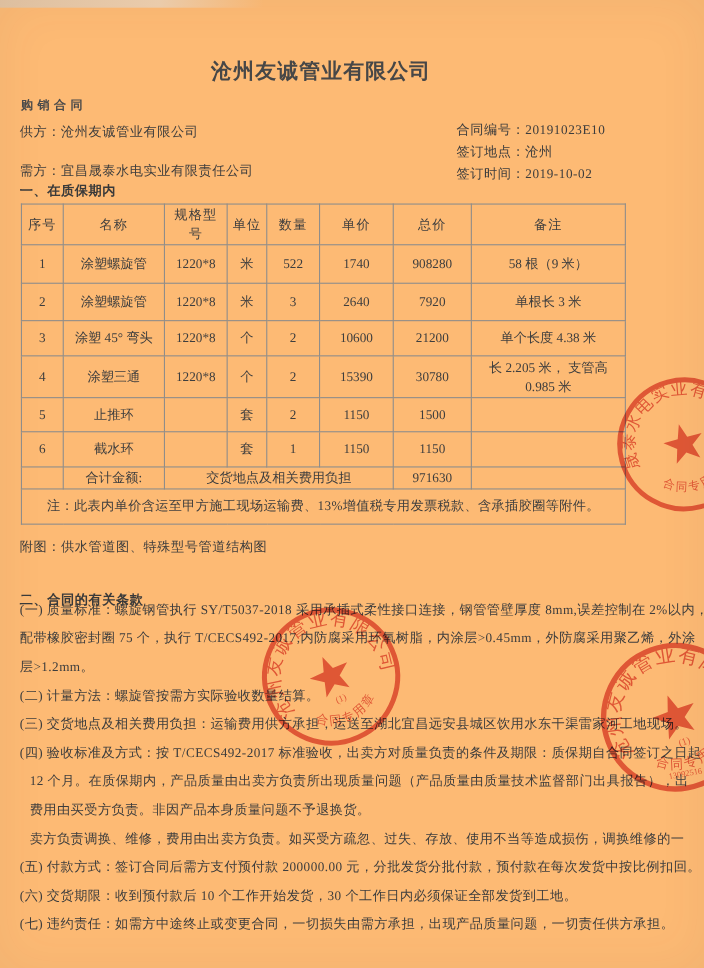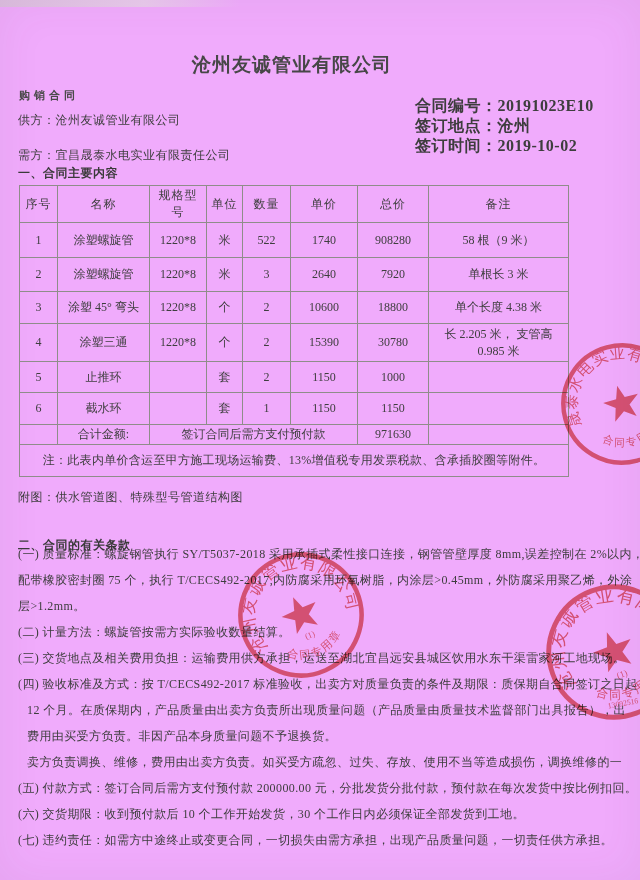--- a/index.html
+++ b/index.html
@@ -1,19 +1,19 @@
 <!DOCTYPE html>
 <html><head>
 <meta charset="utf-8">
 <style>
   * { margin:0; padding:0; box-sizing:border-box; }
   html,body { background:#e8e6e2; }
   .page {
     position:relative; width:640px; height:880px; margin:0 auto;
-    background:#f0abfc; overflow:hidden;
+    background:#fdba74; overflow:hidden;
     font-family:"Liberation Serif","DejaVu Serif",serif;
     color:#3d3d3d;
     box-shadow: inset 0 0 45px rgba(80,75,70,.07);
   }
   .smudge-top {
     position:absolute; left:0; top:0; width:240px; height:7px;
     background:linear-gradient(to right,#c9c7c4 0%,#dfddda 60%,rgba(250,249,247,0) 100%);
     opacity:.55;
   }
   .title {
@@ -22,21 +22,21 @@
   }
   .subtitle {
     position:absolute; left:0; top:88px; width:584px; text-align:left;
     font-size:11px; font-weight:600; letter-spacing:4px; color:#4a4a4a;margin-left:19px;
   }
   .line { position:absolute; font-size:12px; letter-spacing:.5px; white-space:nowrap; }
   .supplier-line { left:18px; top:112px; }
   .buyer-line    { left:18px; top:147px; }
   .sec-heading   { font-weight:600; color:#3a3a3a; }
   .sec1-heading  { left:18px; top:165px; }
-  .meta-block { position:absolute; left:415px; top:96px; font-size:16px; letter-spacing:.5px;font-weight:bold; }
+  .meta-block { position:absolute; left:415px; top:108px; font-size:12px; letter-spacing:.5px; }
   .meta-block .mline { height:20px; line-height:20px; white-space:nowrap; }
 
   table.items {
     position:absolute; left:19px; top:185px; width:549px;
     border-collapse:collapse; table-layout:fixed;
     font-size:12px; color:#3e3e3e;font-family:Liberation Serif, serif;
   }
   table.items td, table.items th {
     border:1px solid #8f8d8a; text-align:center; vertical-align:middle;
     font-weight:normal; padding:1px 3px; overflow:hidden;
@@ -62,21 +62,21 @@
 
   <div class="title">沧州友诚管业有限公司</div>
   <div class="subtitle">购销合同</div>
 
   <div class="line supplier-line">
     <span>供方：</span><span>沧州友诚管业有限公司</span>
   </div>
   <div class="line buyer-line">
     <span>需方：</span><span>宜昌晟泰水电实业有限责任公司</span>
   </div>
-  <div class="line sec1-heading sec-heading">一、合同主要内容</div>
+  <div class="line sec1-heading sec-heading">一、在质保期内</div>
 
   <div class="meta-block">
     <div class="mline">
       <span>合同编号：</span><span>20191023E10</span>
     </div>
     <div class="mline">
       <span>签订地点：</span><span>沧州</span>
     </div>
     <div class="mline">
       <span>签订时间：</span><span>2019-10-02</span>
@@ -125,57 +125,57 @@
       <td>7920</td>
       <td class="remark-cell">单根长 3 米</td>
     </tr>
     <tr style="height:32px">
       <td>3</td>
       <td>涂塑 45° 弯头</td>
       <td>1220*8</td>
       <td>个</td>
       <td>2</td>
       <td>10600</td>
-      <td>18800</td>
+      <td>21200</td>
       <td class="remark-cell">单个长度 4.38 米</td>
     </tr>
     <tr style="height:38px">
       <td>4</td>
       <td>涂塑三通</td>
       <td>1220*8</td>
       <td>个</td>
       <td>2</td>
       <td>15390</td>
       <td>30780</td>
       <td class="remark-cell">长 2.205 米， 支管高 0.985 米</td>
     </tr>
     <tr style="height:31px">
       <td>5</td>
       <td>止推环</td>
       <td></td>
       <td>套</td>
       <td>2</td>
       <td>1150</td>
-      <td>1000</td>
+      <td>1500</td>
       <td class="remark-cell"></td>
     </tr>
     <tr style="height:32px">
       <td>6</td>
       <td>截水环</td>
       <td></td>
       <td>套</td>
       <td>1</td>
       <td>1150</td>
       <td>1150</td>
       <td class="remark-cell"></td>
     </tr>
     <tr style="height:20px">
       <td></td>
       <td>合计金额:</td>
-      <td colspan="4">签订合同后需方支付预付款</td>
+      <td colspan="4">交货地点及相关费用负担</td>
       <td>971630</td>
       <td></td>
     </tr>
     <tr style="height:32px">
       <td colspan="8" class="note-cell">注：此表内单价含运至甲方施工现场运输费、13%增值税专用发票税款、含承插胶圈等附件。</td>
     </tr>
   </tbody>
     </table>
 
   <div class="line attachment-line">附图：供水管道图、特殊型号管道结构图</div>

